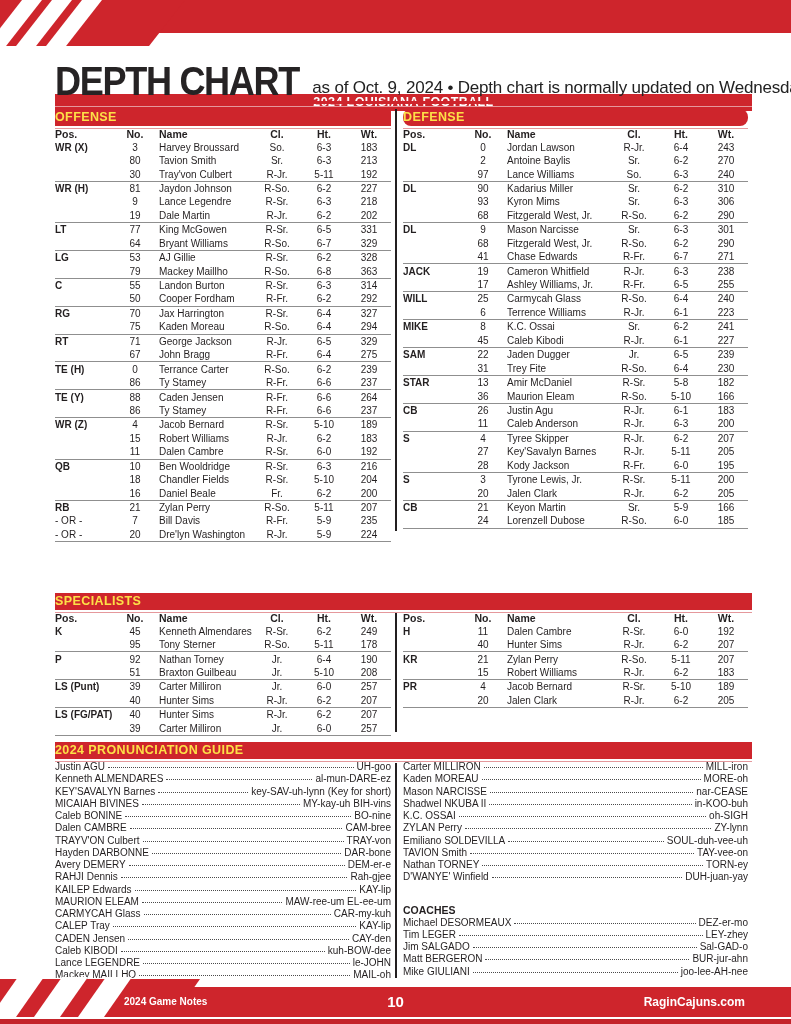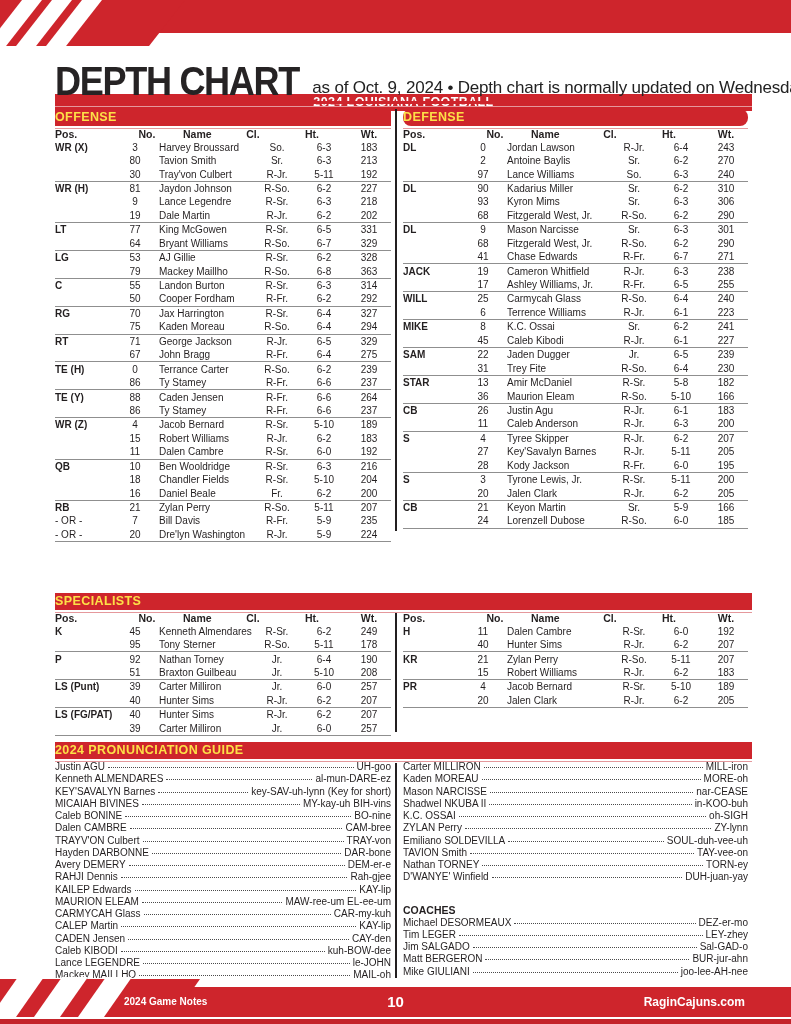--- a/index.html
+++ b/index.html
@@ -40,21 +40,21 @@
   .vdiv2{left:395px;top:613px;height:119px;}
   .vdiv3{left:395px;top:763px;height:215px;}
 
   
   .roster{position:absolute;}
   .ros-off{top:127px;left:55px;width:336px;}
   .ros-def{top:127px;left:403px;width:345px;}
   .ros-spl{top:611px;left:55px;width:336px;}
   .ros-spr{top:611px;left:403px;width:345px;}
   .trow{display:flex;align-items:center;height:13.45px;font-size:10px;}
-  .thead{font-weight:bold;font-size:10.5px;gap:12px;}
+  .thead{font-weight:bold;font-size:10.5px;}
   .tgroup{border-bottom:1px solid #8f8f8f;}
   .c{overflow:hidden;white-space:nowrap;}
   .c0{width:62px;font-weight:bold;}
   .c0.or{font-weight:normal;}
   .c1{width:36px;text-align:center;}
   .c2{flex:1;text-align:left;padding-left:6px;}
   .c3{width:48px;text-align:center;}
   .c4{width:46px;text-align:center;}
   .c5{width:44px;text-align:center;}
 
@@ -841,21 +841,21 @@
         <span class="pname">MAURION ELEAM</span>
         <span class="pdots"></span>
         <span class="ppron">MAW-ree-um EL-ee-um</span>
       </div>
       <div class="pentry">
         <span class="pname">CARMYCAH Glass</span>
         <span class="pdots"></span>
         <span class="ppron">CAR-my-kuh</span>
       </div>
       <div class="pentry">
-        <span class="pname">CALEP Martin</span>
+        <span class="pname">CALEP Tray</span>
         <span class="pdots"></span>
         <span class="ppron">KAY-lip</span>
       </div>
       <div class="pentry">
         <span class="pname">CADEN Jensen</span>
         <span class="pdots"></span>
         <span class="ppron">CAY-den</span>
       </div>
       <div class="pentry">
         <span class="pname">Caleb KIBODI</span>

